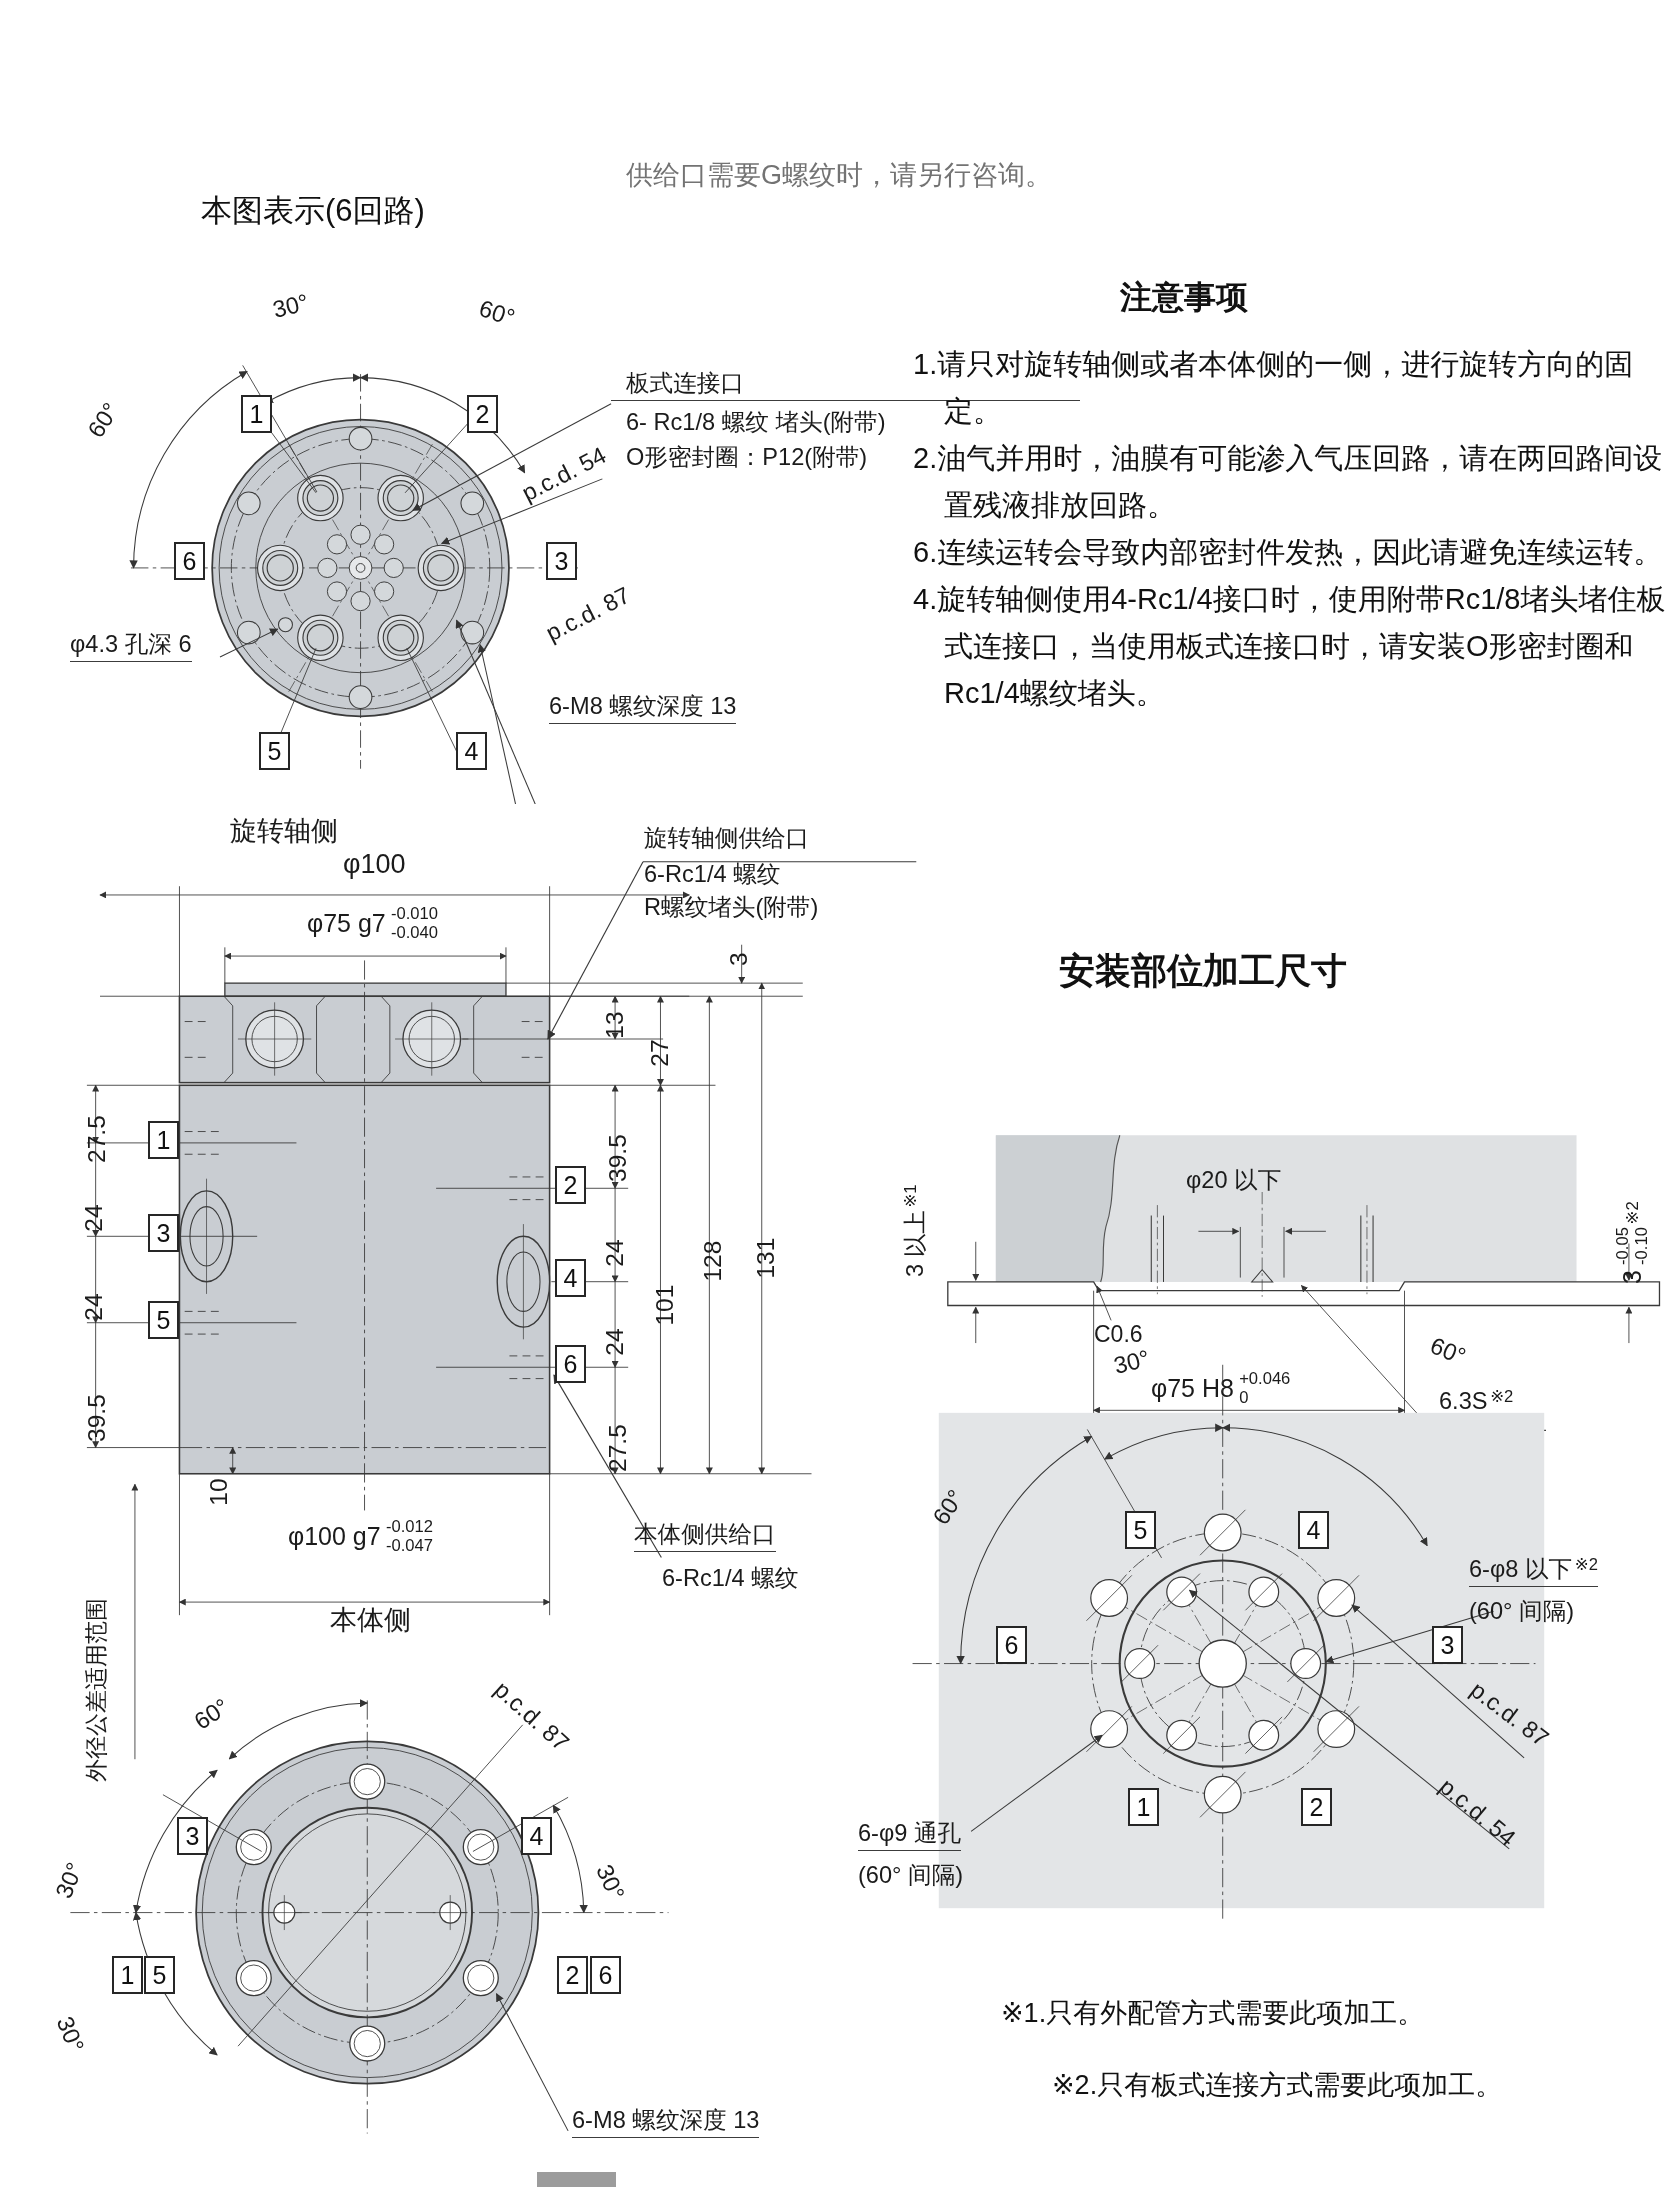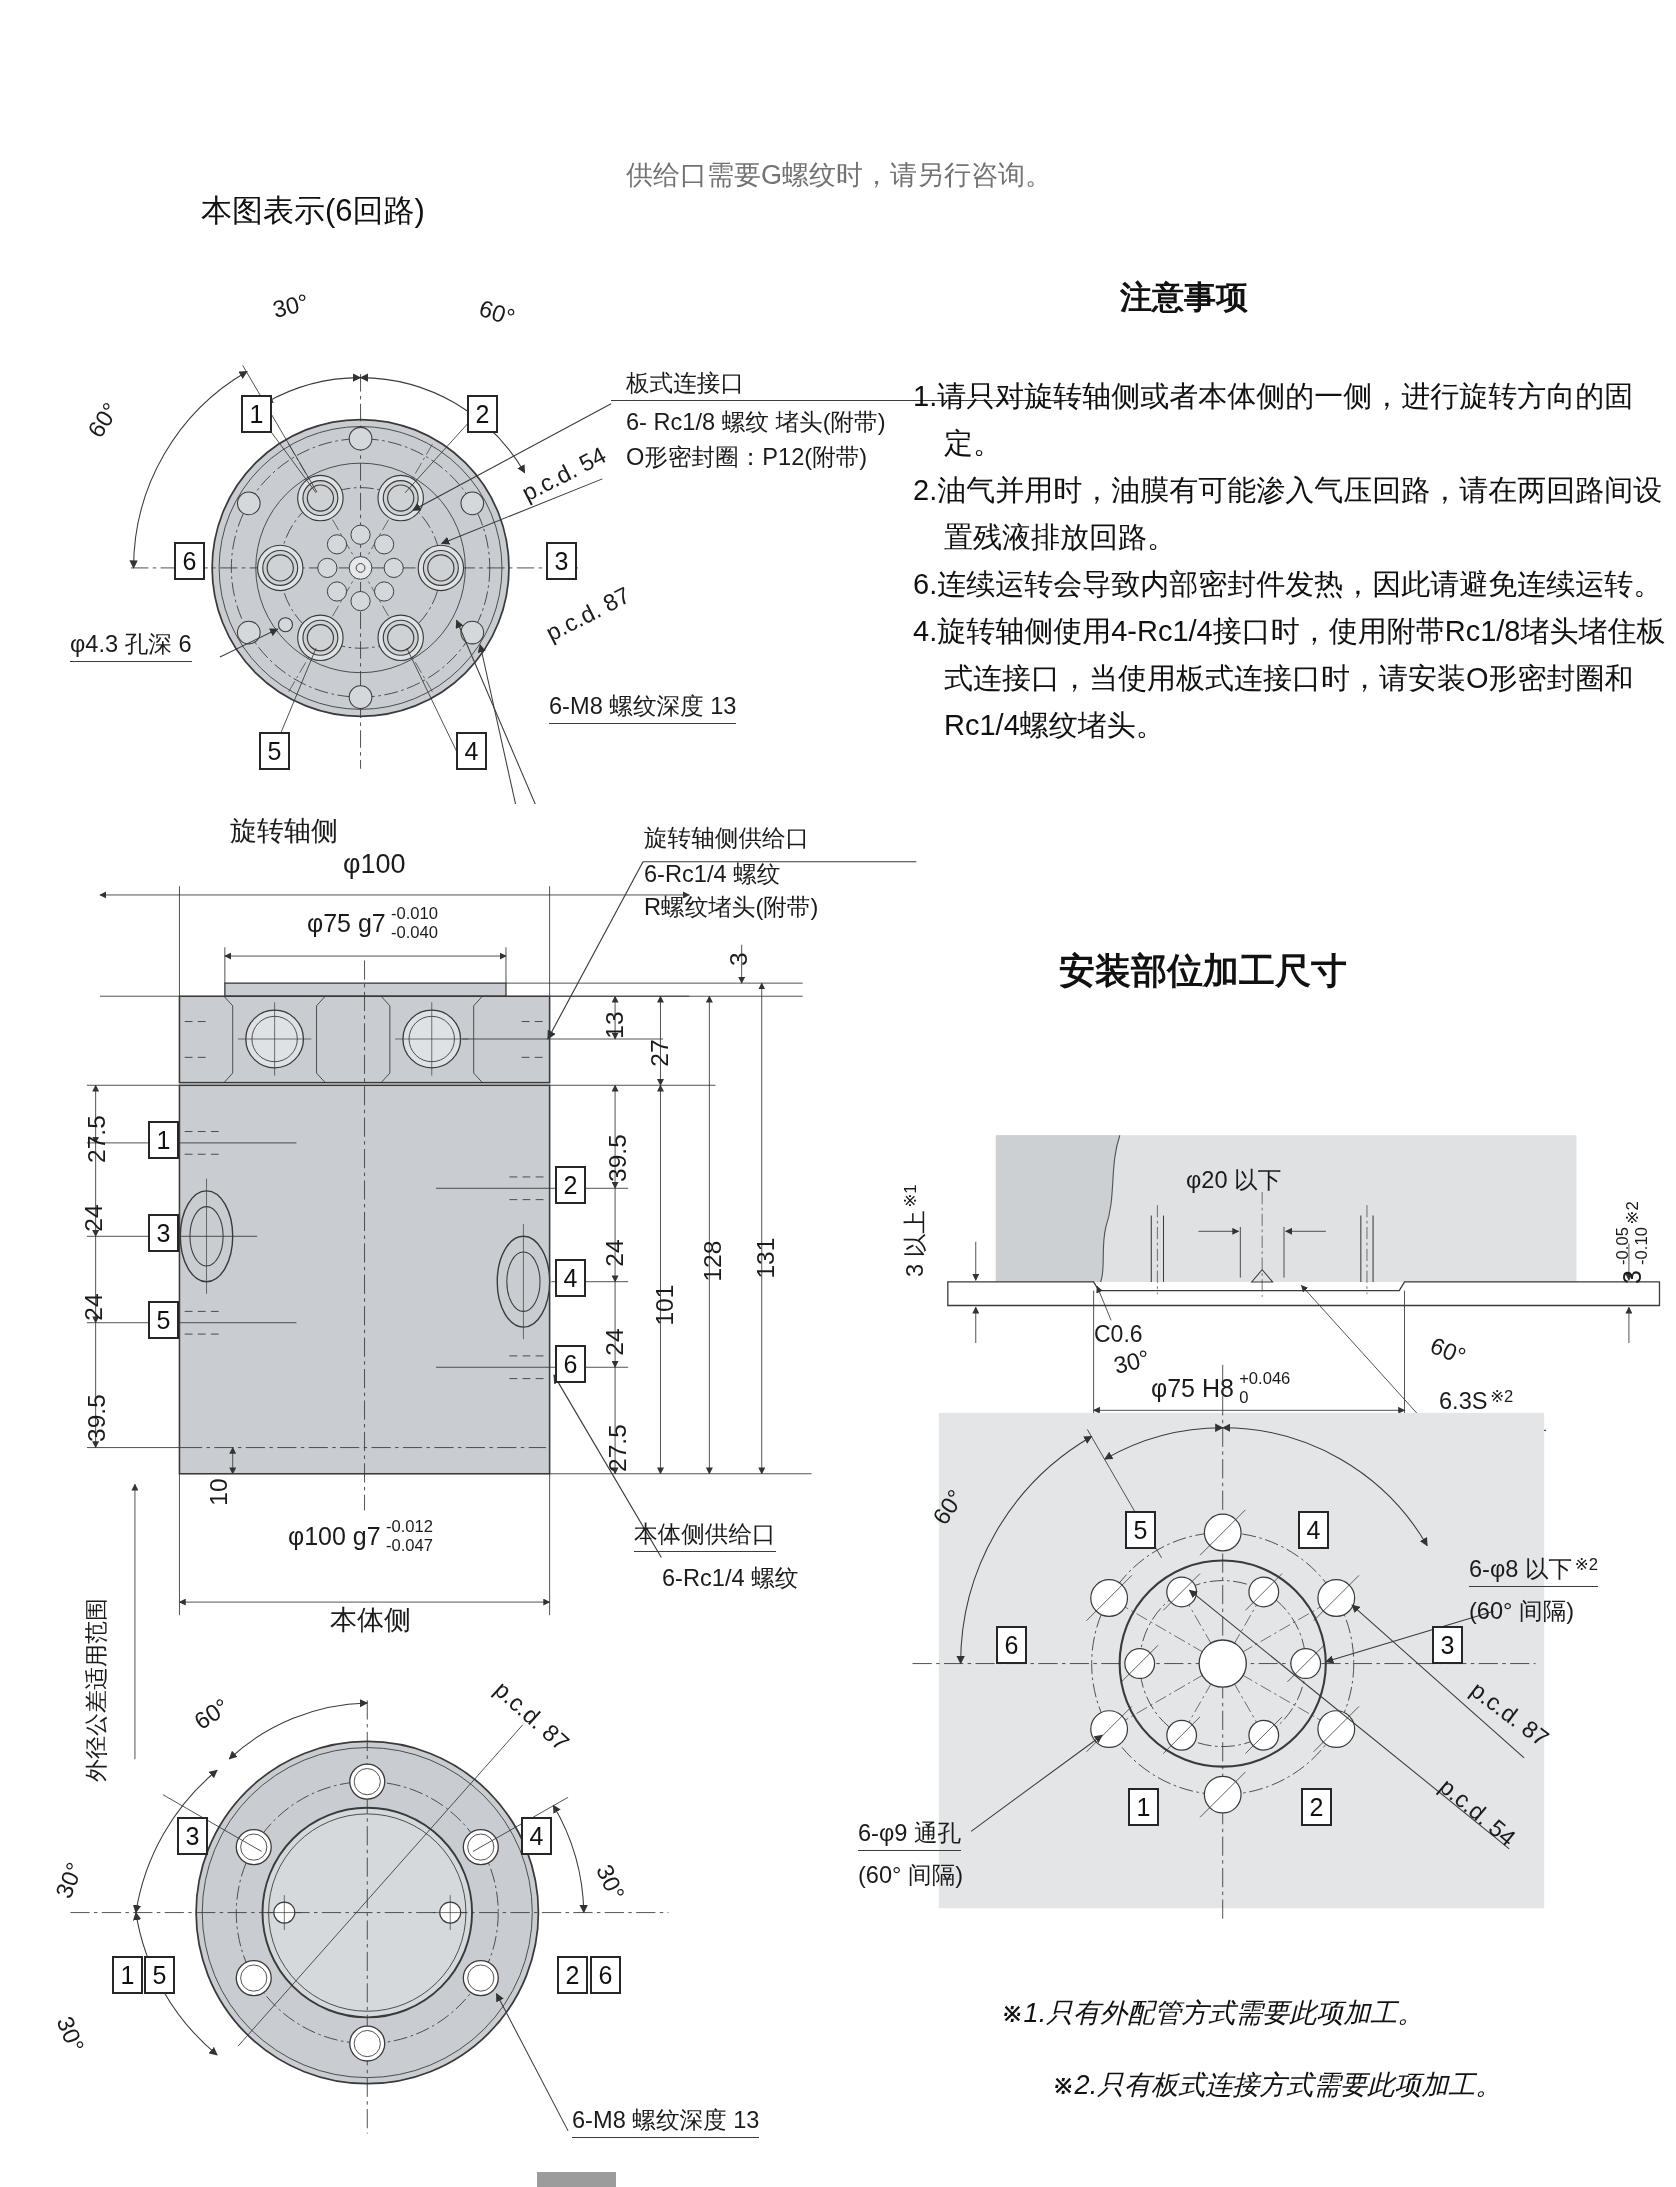--- a/index.html
+++ b/index.html
@@ -12,28 +12,28 @@
   .u{border-bottom:1.7px solid #3c3c3c;padding-bottom:2.6px;}
   .sup{font-size:16.6px;vertical-align:7px;margin-left:2.6px;}
   .numbox{position:absolute;width:31px;height:38px;border:2.2px solid #262626;background:#fff;
           display:flex;align-items:center;justify-content:center;font-size:25px;color:#111;box-sizing:border-box;}
   .banner{position:absolute;left:601px;top:50px;width:477px;height:77px;background:#9c9c9c;
           display:flex;align-items:center;justify-content:center;}
   .banner-title{color:#fff;font-size:40px;letter-spacing:12.2px;}
   .subtitle{position:absolute;left:577px;top:157px;width:524px;text-align:center;font-size:27px;color:#737373;}
   .viewnote{position:absolute;left:201px;top:190px;font-size:31px;font-weight:400;color:#111;}
   .sec-title{position:absolute;font-size:32px;font-weight:600;color:#111;}
-  .notes{position:absolute;left:913px;top:341px;width:758px;margin-top:32px;}
+  .notes{position:absolute;left:913px;top:341px;width:758px;}
   .note-item{padding-left:31px;text-indent:-31px;font-size:29px;line-height:1.62;color:#111;}
   .tolwrap{display:inline-flex;align-items:center;}
   .tolbase{font-size:25px;}
   .tol{display:inline-flex;flex-direction:column;font-size:16.6px;line-height:1.12;margin-left:5.2px;}
   .rot{transform-origin:left top;}
   .dim{font-size:24.5px;}
-  .footnote{position:absolute;font-size:27px;color:#111;font-style:italic;}
+  .footnote{position:absolute;font-size:27px;color:#111;}
 </style>
 </head>
 <body>
 
 <div class="page">
 
   <div class="subtitle">供给口需要G螺纹时，请另行咨询。</div>
   <div class="viewnote">本图表示(6回路)</div>
 
   <svg class="abs" style="left:0;top:262px" width="873" height="542" viewBox="0 0 1000 620">

